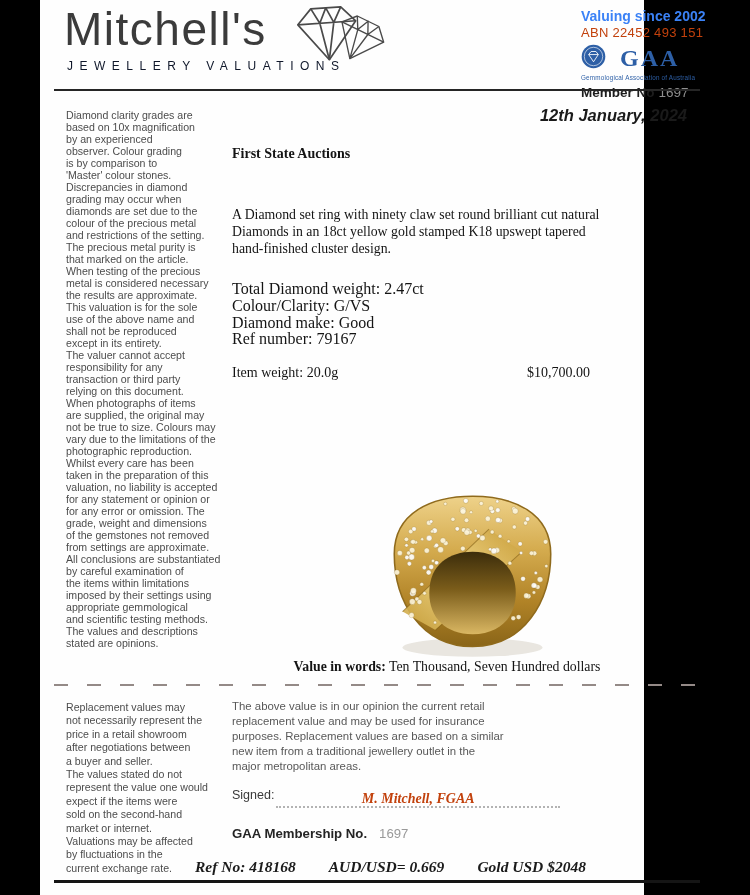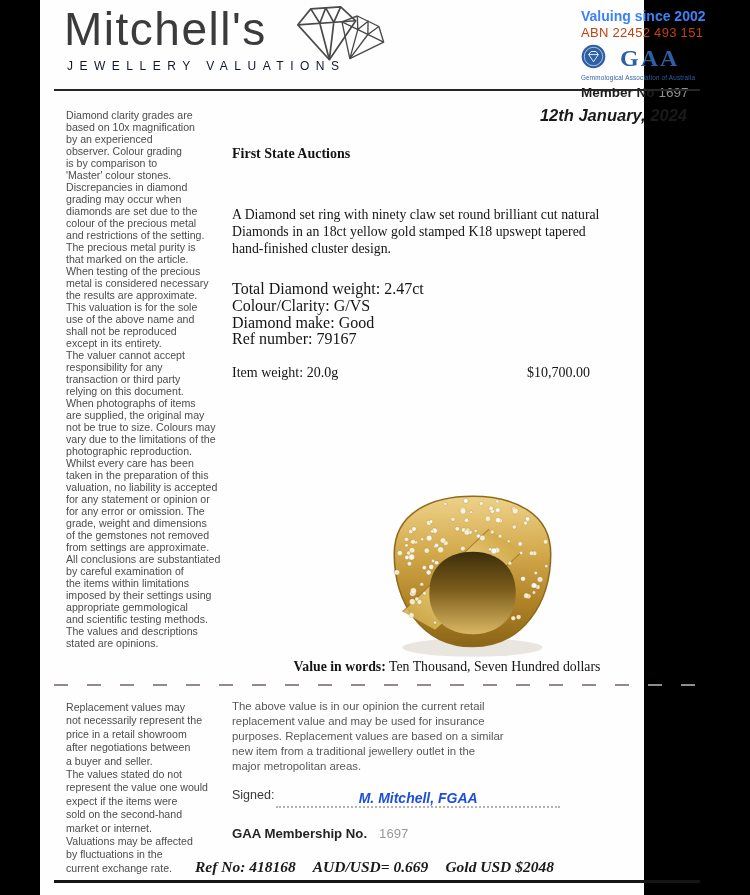--- a/index.html
+++ b/index.html
@@ -53,28 +53,28 @@
   .dash-rule { position:absolute; left:14px; top:684px; width:646px; height:2px;
                background:repeating-linear-gradient(90deg,#948a87 0 14px,transparent 14px 33px); }
 
   .statement { position:absolute; left:192px; top:699px; width:335px; font-size:11.4px;
                line-height:15px; color:#585858; white-space:pre-line; }
 
   .signed-row { position:absolute; left:192px; top:788px; width:328px; display:flex;
                 align-items:flex-start; }
   .sign-label { font-size:12.5px; color:#3a3a3a; padding-right:2px; }
   .sig-line   { flex:1; border-bottom:2px dotted #b3b3b3; text-align:center; }
-  .signature  { font-family:Liberation Sans, sans-serif; font-size:14px; font-style:italic;
-                font-weight:bold; color:#1d4ed8; position:relative; top:1px; }
+  .signature  { font-family:Liberation Serif, serif; font-size:14px; font-style:italic;
+                font-weight:bold; color:#c2410c; position:relative; top:1px; }
 
   .membership { position:absolute; left:192px; top:826px; font-size:13.2px; font-weight:bold;
                 color:#242424;text-align:right; }
   .membership .num { font-weight:normal; color:#999; margin-left:12px; }
 
-  .footer-row { position:absolute; left:155px; top:858px; display:flex; gap:17px;
+  .footer-row { position:absolute; left:155px; top:858px; display:flex; gap:33px;
                 font-family:"Liberation Serif", serif; font-style:italic; font-weight:600;
                 font-size:15.5px; color:#1b1b1b; }
   .footer-rule { position:absolute; left:14px; top:880px; width:646px; height:3px;
                  background:#151515; }
 </style>
 </head>
 <body>
 
 <div class="page">
 

